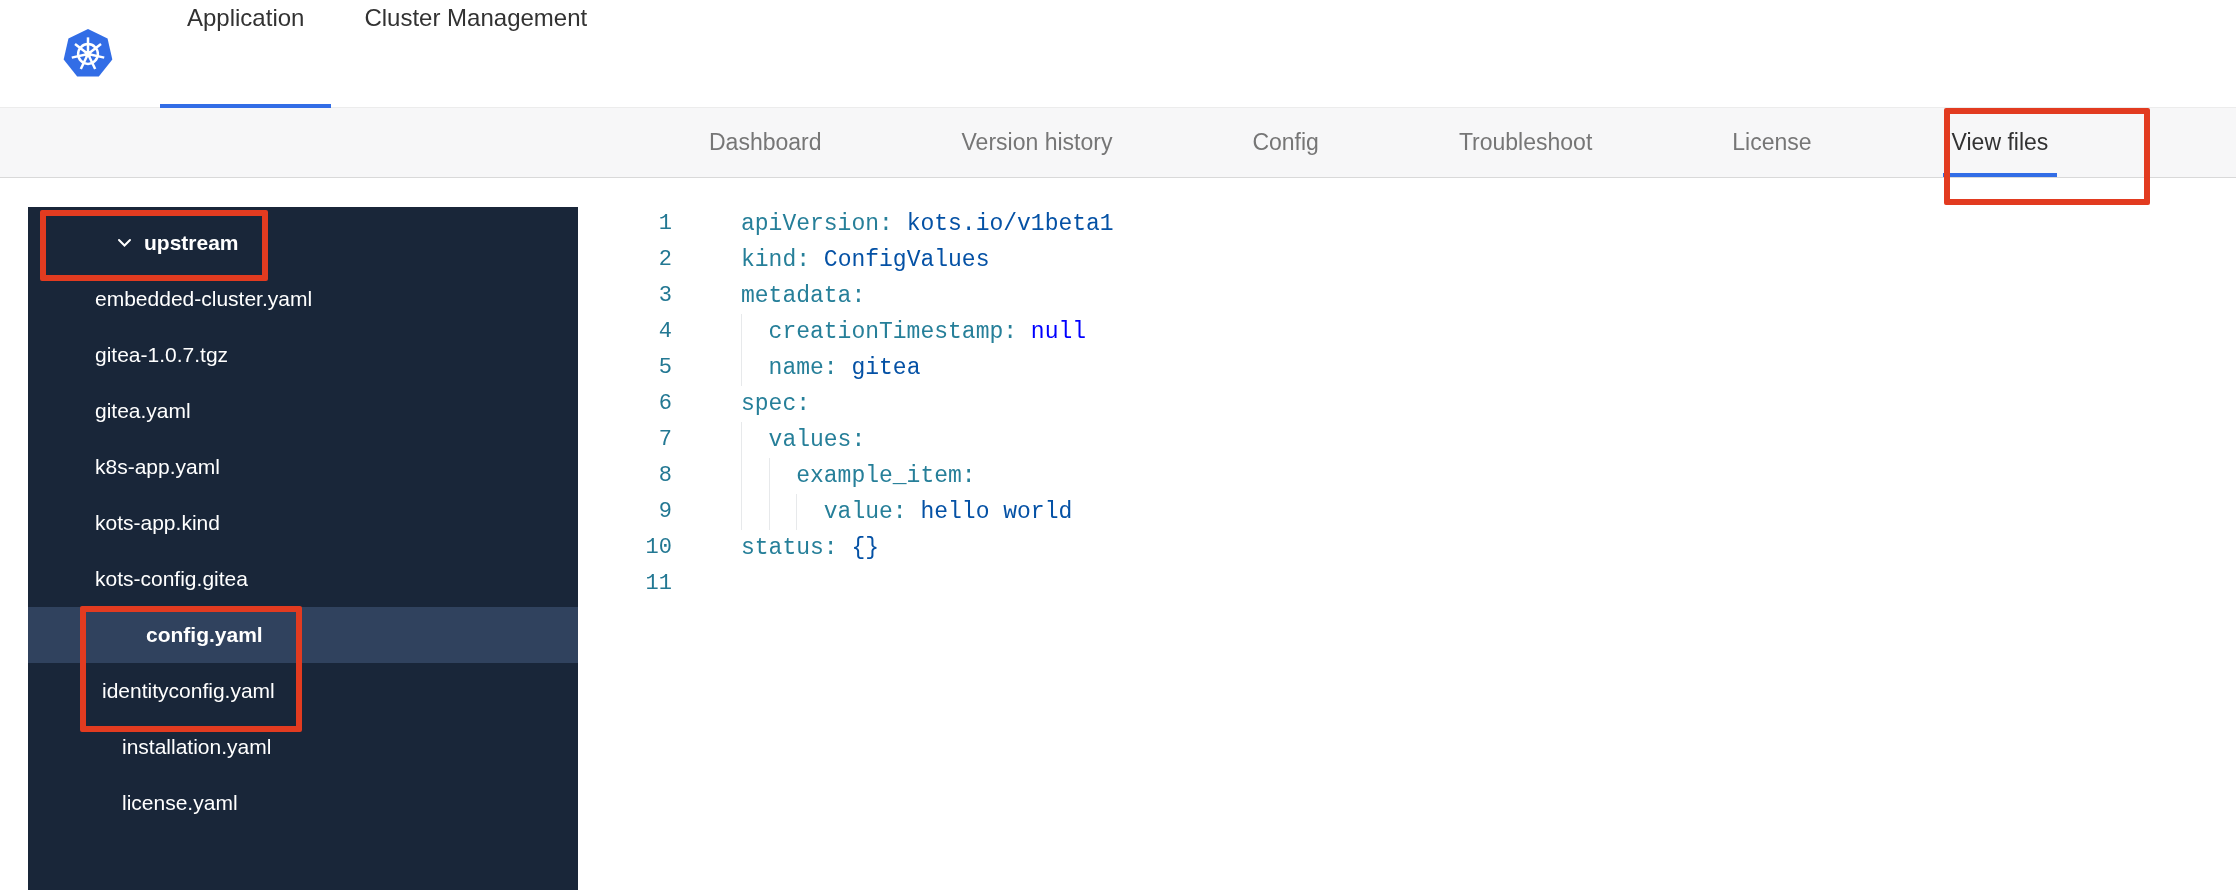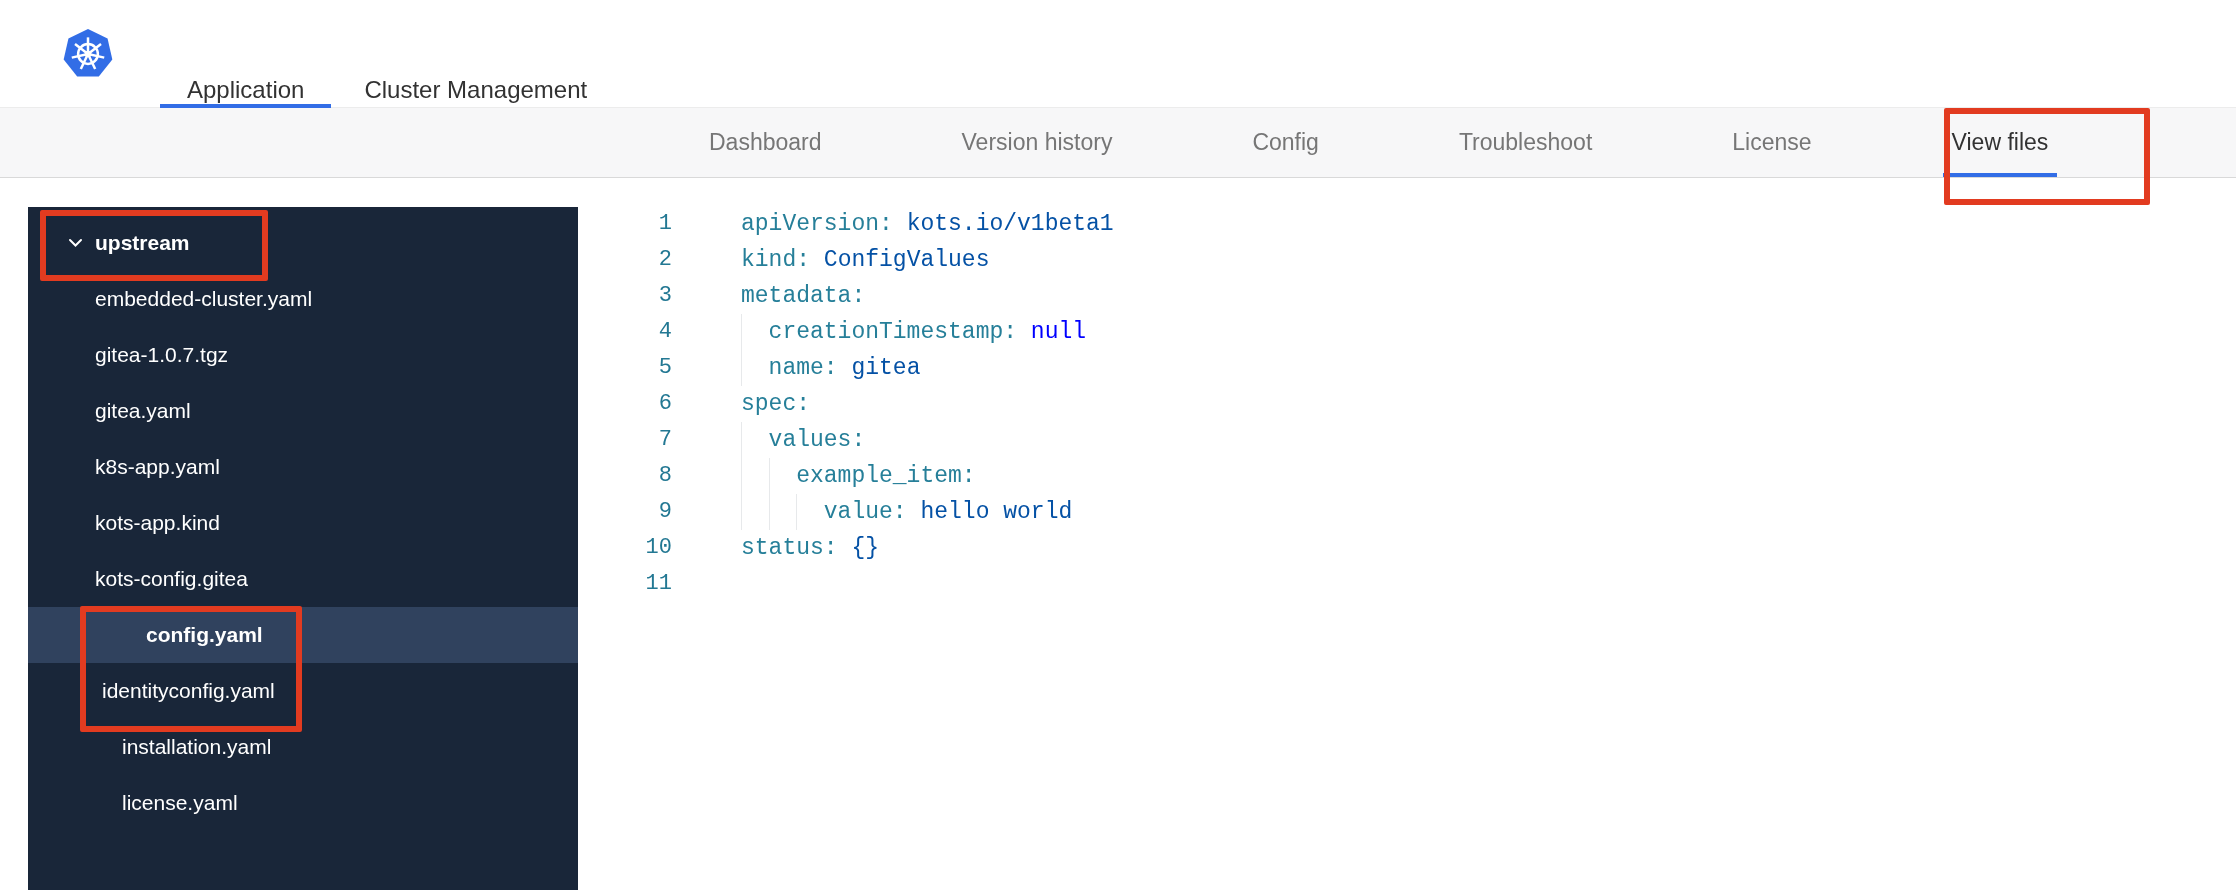--- a/index.html
+++ b/index.html
@@ -19,21 +19,21 @@
   }
   .logo {
     position: absolute; left: 60px; top: 26px; width: 56px; height: 56px;
     display: flex; align-items: center; justify-content: center;
   }
   .header-tabs {
     position: absolute; left: 160px; top: 0; height: 108px;
     display: flex; gap: 6px;
   }
   .header-tab {
-    display: flex; align-items: flex-end; padding: 0 27px;
+    display: flex; align-items: flex-start; padding: 0 27px;
     font-size: 24px; color: #323232; cursor: pointer;
     border-top: 4px solid transparent; border-bottom: 4px solid transparent;
   }
   .header-tab.active { border-bottom-color: #326de6; font-weight: 500; }
 
   
   .subnav {
     position: absolute; left: 0; top: 108px; width: 2236px; height: 70px;
     background: #f7f7f8; border-bottom: 1px solid #d9d9d9;
     display: flex; align-items: stretch; padding-left: 700px; gap: 122px;
@@ -130,21 +130,21 @@
   </div>
   <div class="subnav-tab">
     <span>License</span>
   </div>
   <div class="subnav-tab active">
     <span>View files</span>
   </div>
 </div>
 
 <div class="sidebar" id="file-tree">
-    <div class="tree-row folder" style="padding-left: 40px;">
+    <div class="tree-row folder" style="padding-left: 64px; margin-left: 25px;">
       <span class="chevron">
         <svg width="15" height="10" viewBox="0 0 15 10">
           <path d="M2 2 L7.5 7.5 L13 2" stroke="#ffffff" stroke-width="2" fill="none" stroke-linecap="round"></path>
         </svg>
       </span>
       <span>upstream</span>
     </div>
     <div class="tree-row file" style="padding-left: 67px;">
       <span>embedded-cluster.yaml</span>
     </div>

